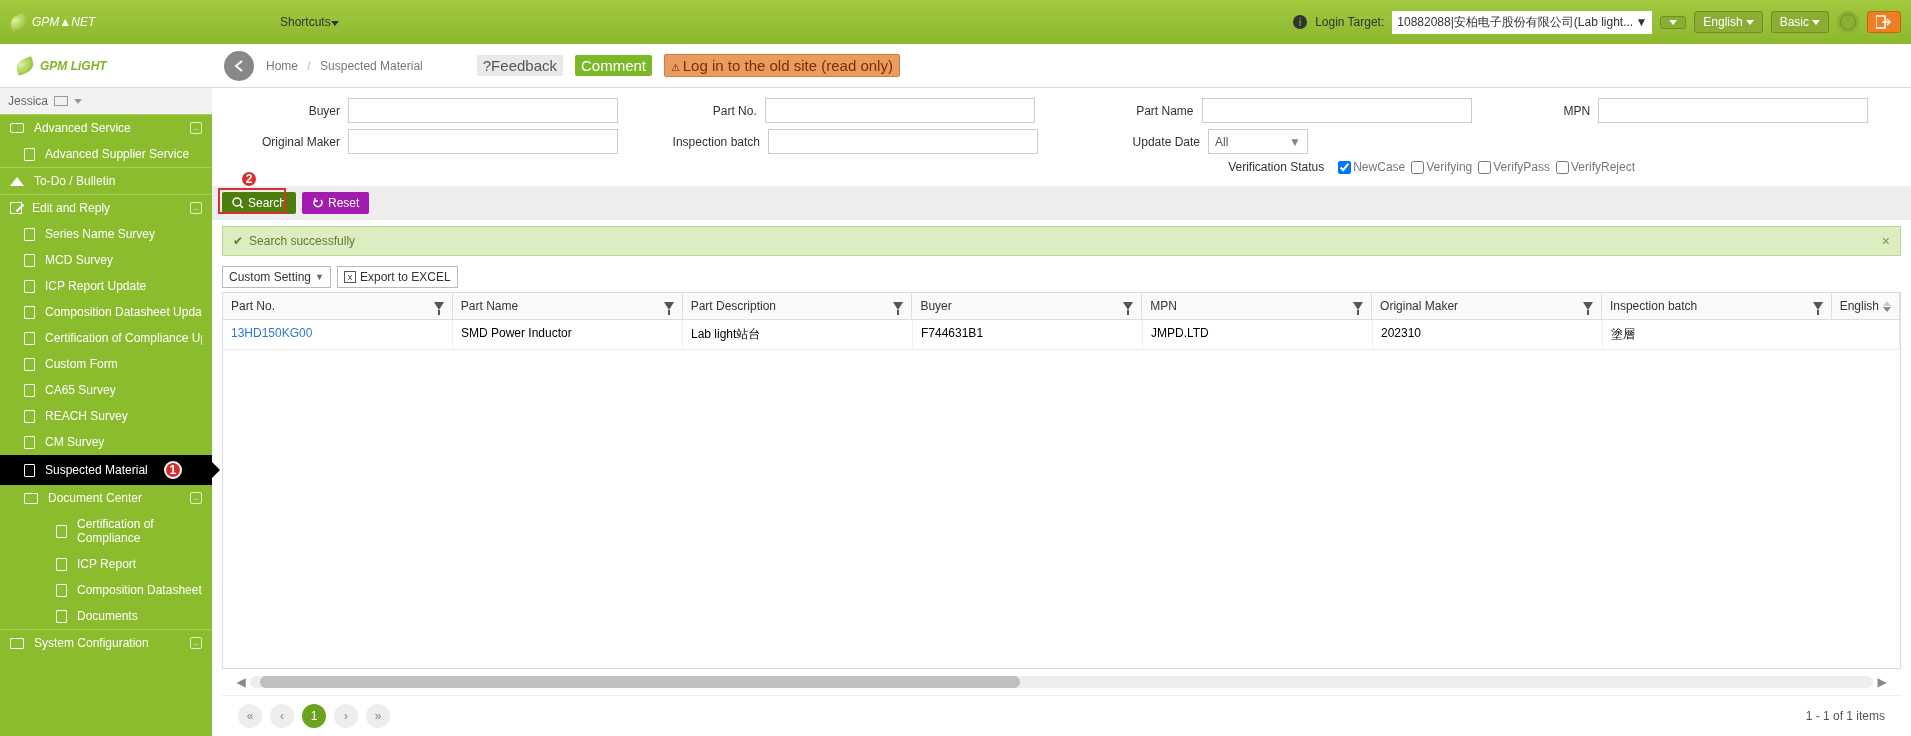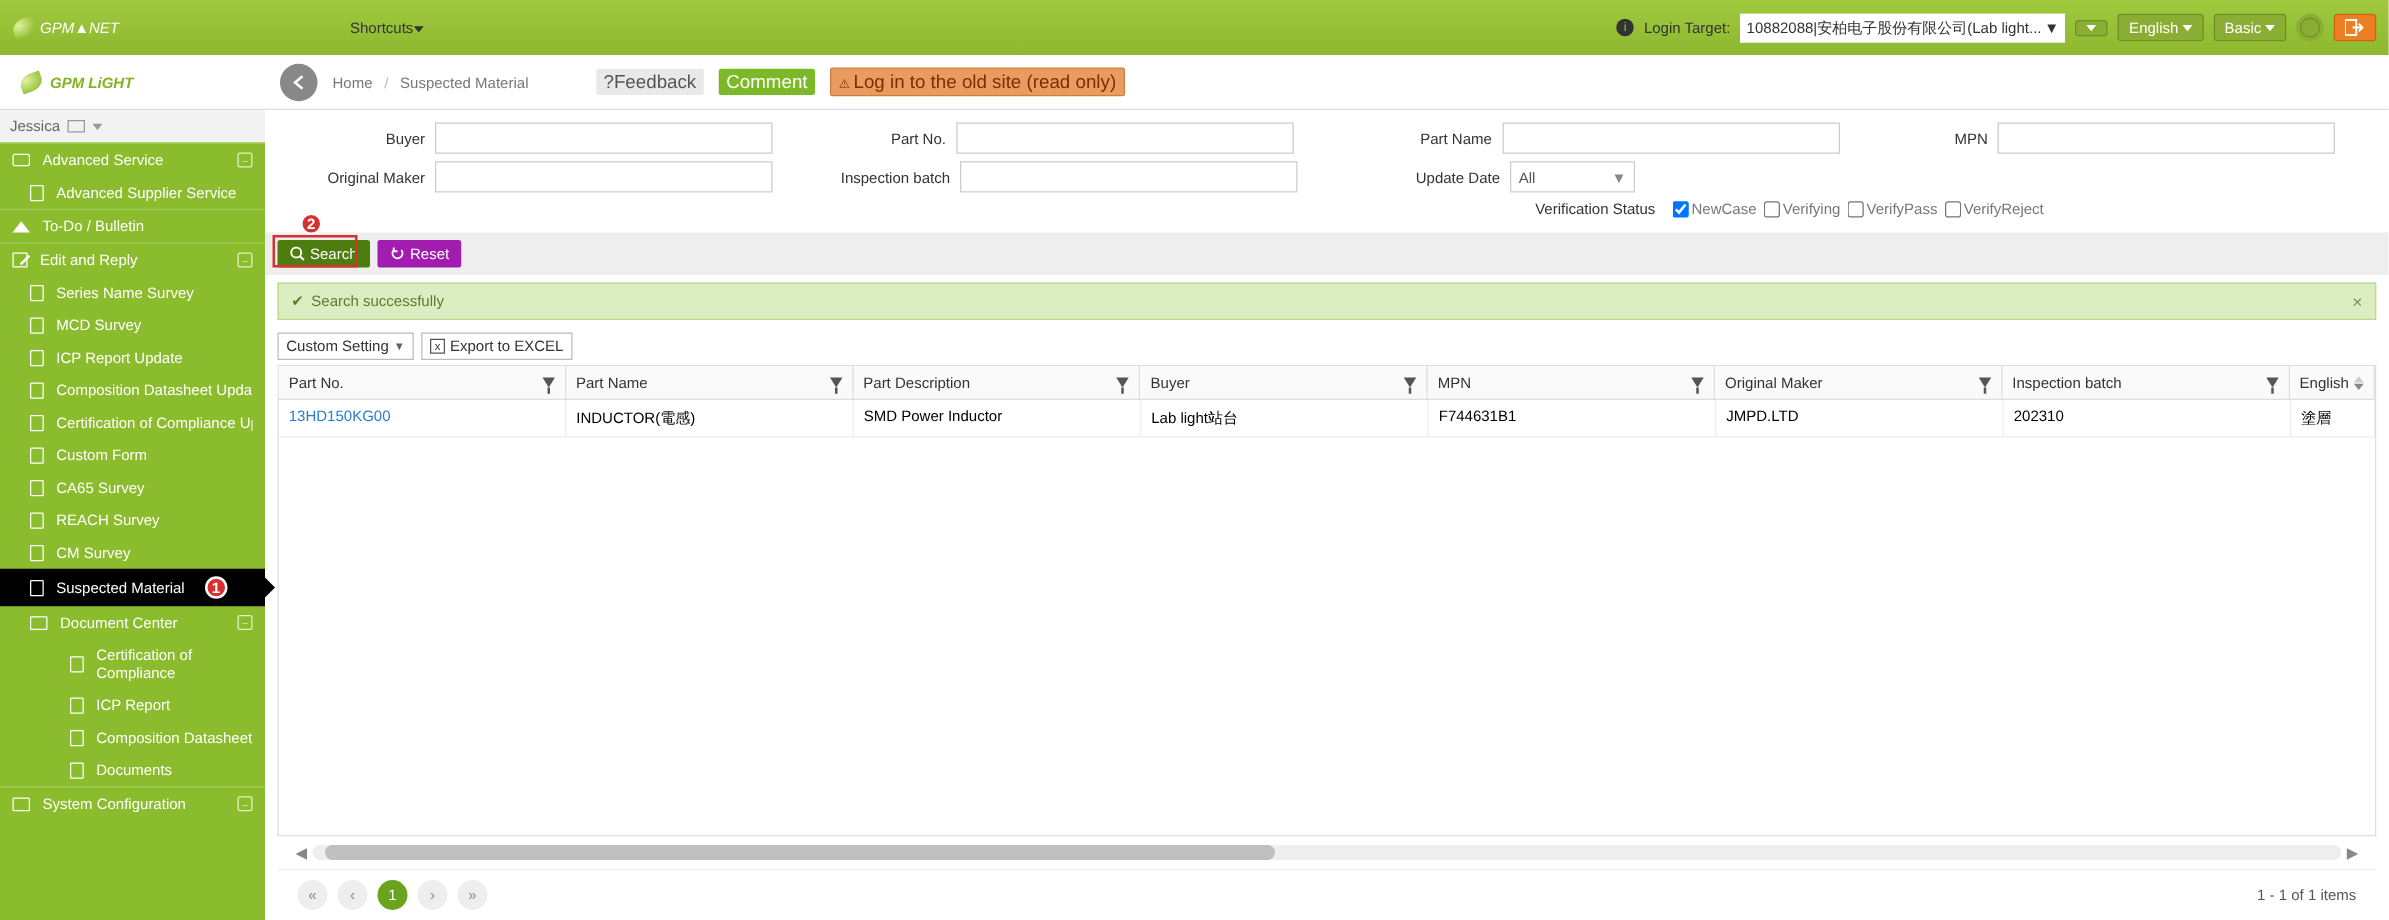--- a/index.html
+++ b/index.html
@@ -393,21 +393,20 @@
             <span>English</span>
             <span class="sort-ind">
               <span class="up"></span>
               <span class="dn"></span>
             </span>
           </div>
       </div>
       <div id="gbody">
         <div class="gr">
           <div class="gc link" style="width:230px">13HD150KG00</div>
-          <div class="gc" style="width:230px">INDUCTOR(電感)</div>
           <div class="gc" style="width:230px">SMD Power Inductor</div>
           <div class="gc" style="width:230px">Lab light站台</div>
           <div class="gc" style="width:230px">F744631B1</div>
           <div class="gc" style="width:230px">JMPD.LTD</div>
           <div class="gc" style="width:230px">202310</div>
           <div class="gc" style="flex:1">塗層</div>
         </div>
       </div>
     </div>
 

